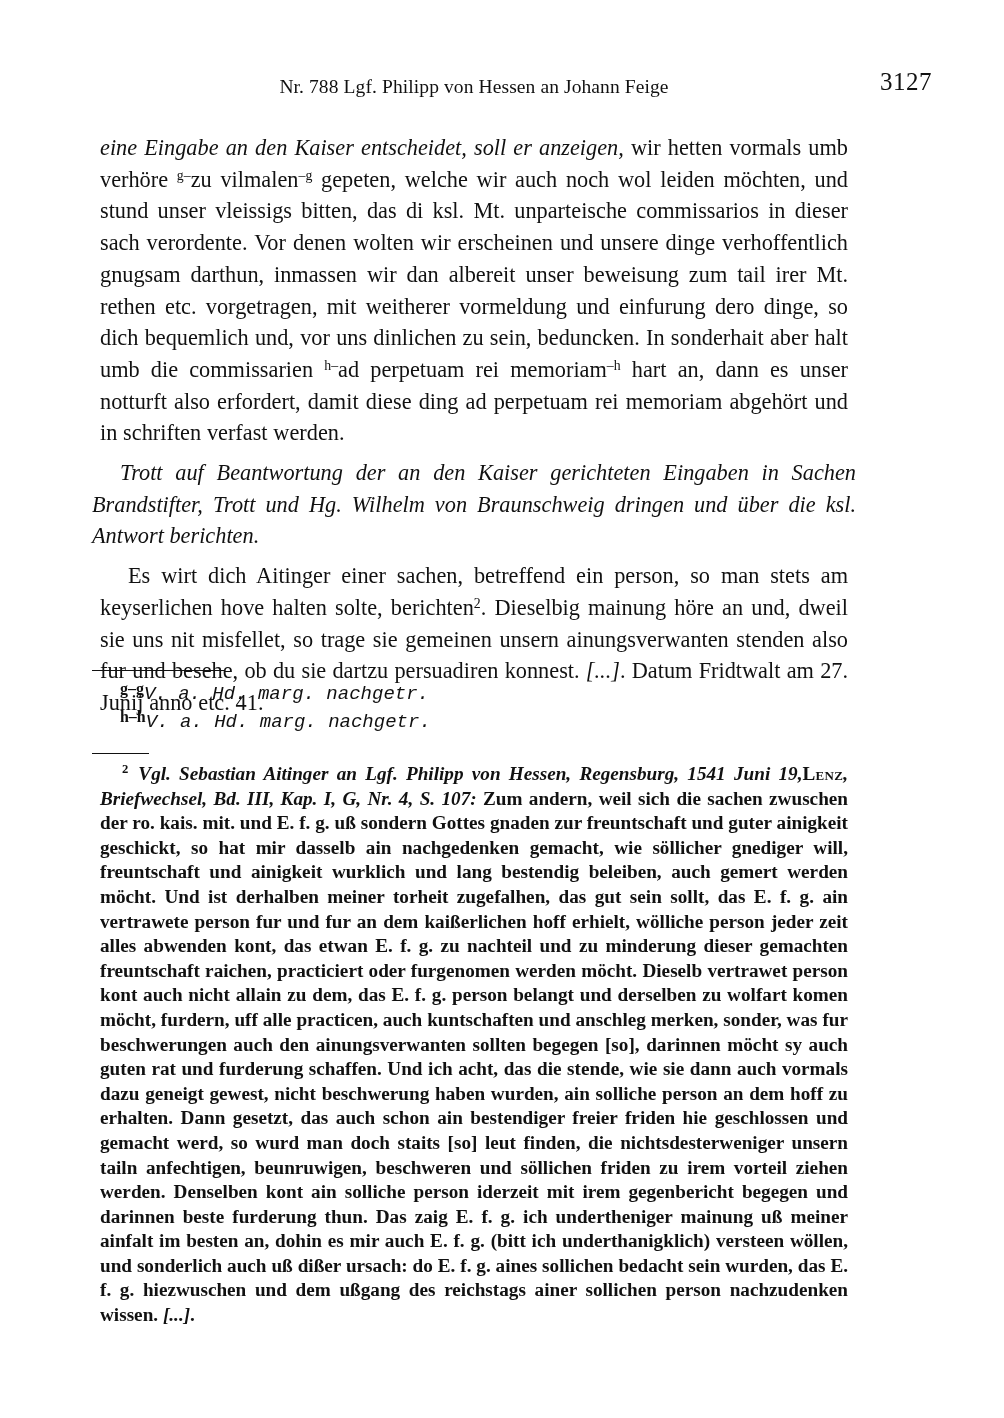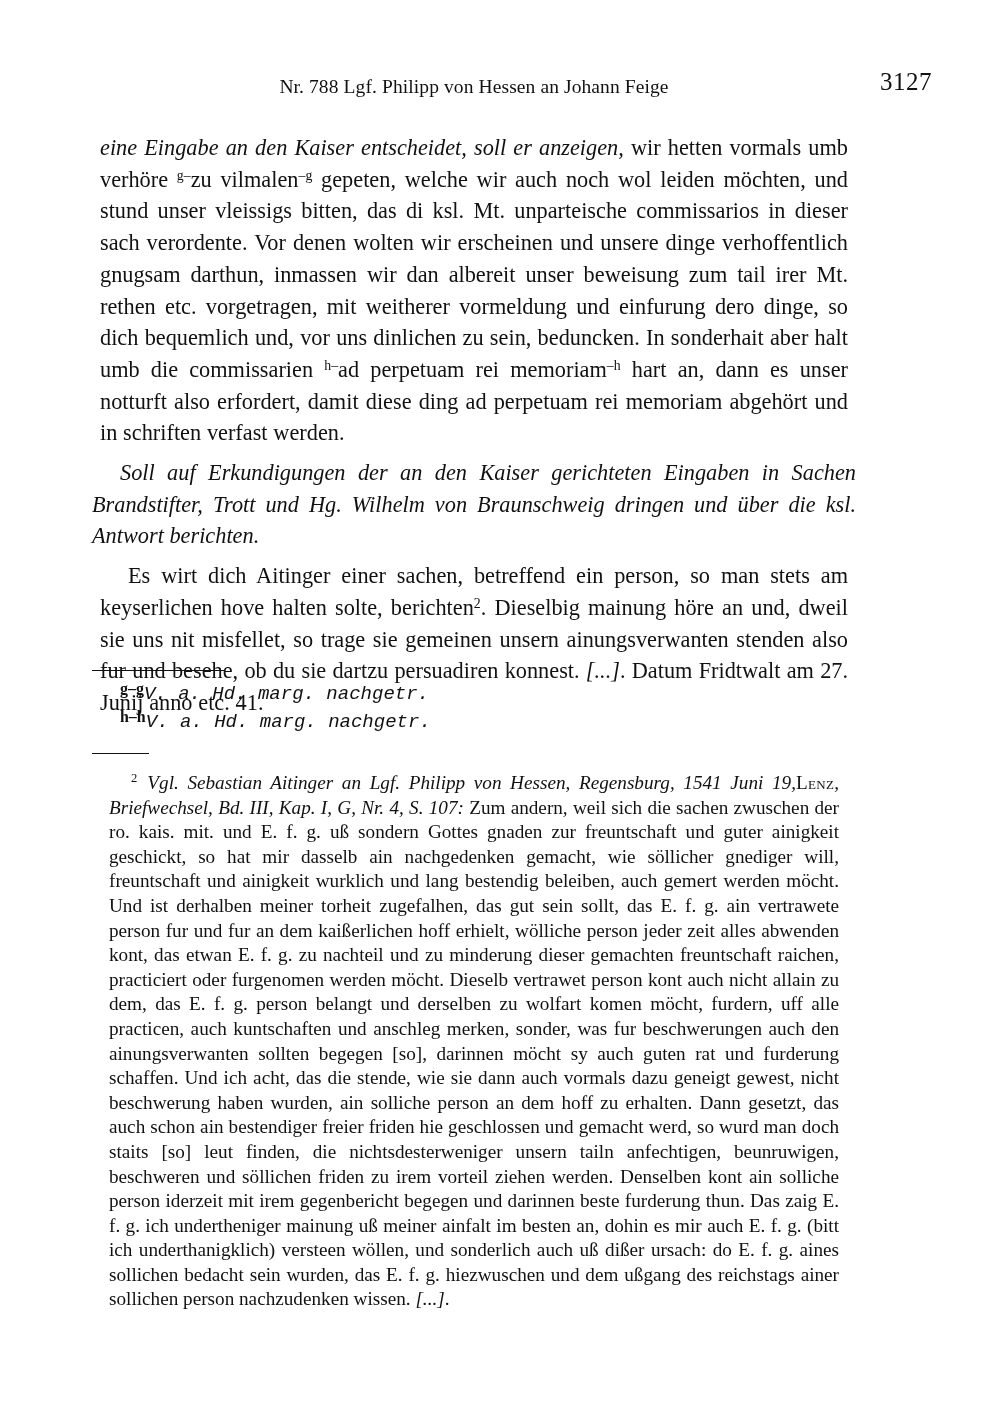--- a/index.html
+++ b/index.html
@@ -121,25 +121,26 @@
     font-size: 0.84em;
     vertical-align: 0.30em;
     line-height: 0;
     margin-right: 0;
     font-weight: bold;
   }
   .var-text { font-style: italic; font-family: Liberation Mono, monospace; }
 
   .notes { margin-top: 18px; }
   p.note {
-    margin: 17px;
+    margin: 8px;
     font-size: 19.2px;
     line-height: 24.6px;
     text-align: justify;
     text-indent: 0;
+    font-weight: bold;
   }
   p.note .note-num {
     font-size: 0.66em;
     vertical-align: 0.52em;
     line-height: 0;
     margin-left: 22px;
     margin-right: 10px;
   }
   .sc {
     font-variant: small-caps;
@@ -154,21 +155,21 @@
 
   <div class="runhead">
     <span class="runhead-title">Nr. 788 Lgf. Philipp von Hessen an Johann Feige</span>
   </div>
   <div class="folio">3127</div>
 
   <div class="body-block">
 
     <p class="body"><span class="it">eine Eingabe an den Kaiser entscheidet, soll er anzeigen,</span><span> wir hetten vormals umb verhöre </span><sup class="marker">g–</sup><span>zu vilmalen</span><sup class="marker">–g</sup><span> gepeten, welche wir auch noch wol leiden möchten, und stund unser vleissigs bitten, das di ksl. Mt. unparteische commissarios in dieser sach verordente. Vor denen wolten wir erscheinen und unsere dinge verhoffentlich gnugsam darthun, inmassen wir dan albereit unser beweisung zum tail irer Mt. rethen etc. vorgetragen, mit weitherer vormeldung und einfurung dero dinge, so dich bequemlich und, vor uns dinlichen zu sein, beduncken. In sonderhait aber halt umb die commissarien </span><sup class="marker">h–</sup><span>ad perpetuam rei memoriam</span><sup class="marker">–h</sup><span> hart an, dann es unser notturft also erfordert, damit diese ding ad perpetuam rei memoriam abgehört und in schriften verfast werden.</span></p>
 
-    <p class="regest">Soll auf Erkundigungen der an den Kaiser gerichteten Eingaben in Sachen Brandstifter, Trott und Hg. Wilhelm von Braunschweig dringen und über die ksl. Antwort berichten.</p>
+    <p class="regest">Trott auf Beantwortung der an den Kaiser gerichteten Eingaben in Sachen Brandstifter, Trott und Hg. Wilhelm von Braunschweig dringen und über die ksl. Antwort berichten.</p>
 
     <p class="body indent"><span>Es wirt dich Aitinger einer sachen, betreffend ein person, so man stets am keyserlichen hove halten solte, berichten</span><sup class="fn">2</sup><span>. Dieselbig mainung höre an und, dweil sie uns nit misfellet, so trage sie gemeinen unsern ainungsverwanten stenden also fur und besehe, ob du sie dartzu persuadiren konnest. </span><span class="it">[...]</span><span>. Datum Fridtwalt am 27. Junij anno etc. 41.</span></p>
   </div>
 
   <div class="apparatus">
 
     <div class="rule-var"></div>
 
     <div class="var-line"><span class="var-sig">g–g</span><span class="var-text">V. a. Hd. marg. nachgetr.</span></div>
 

